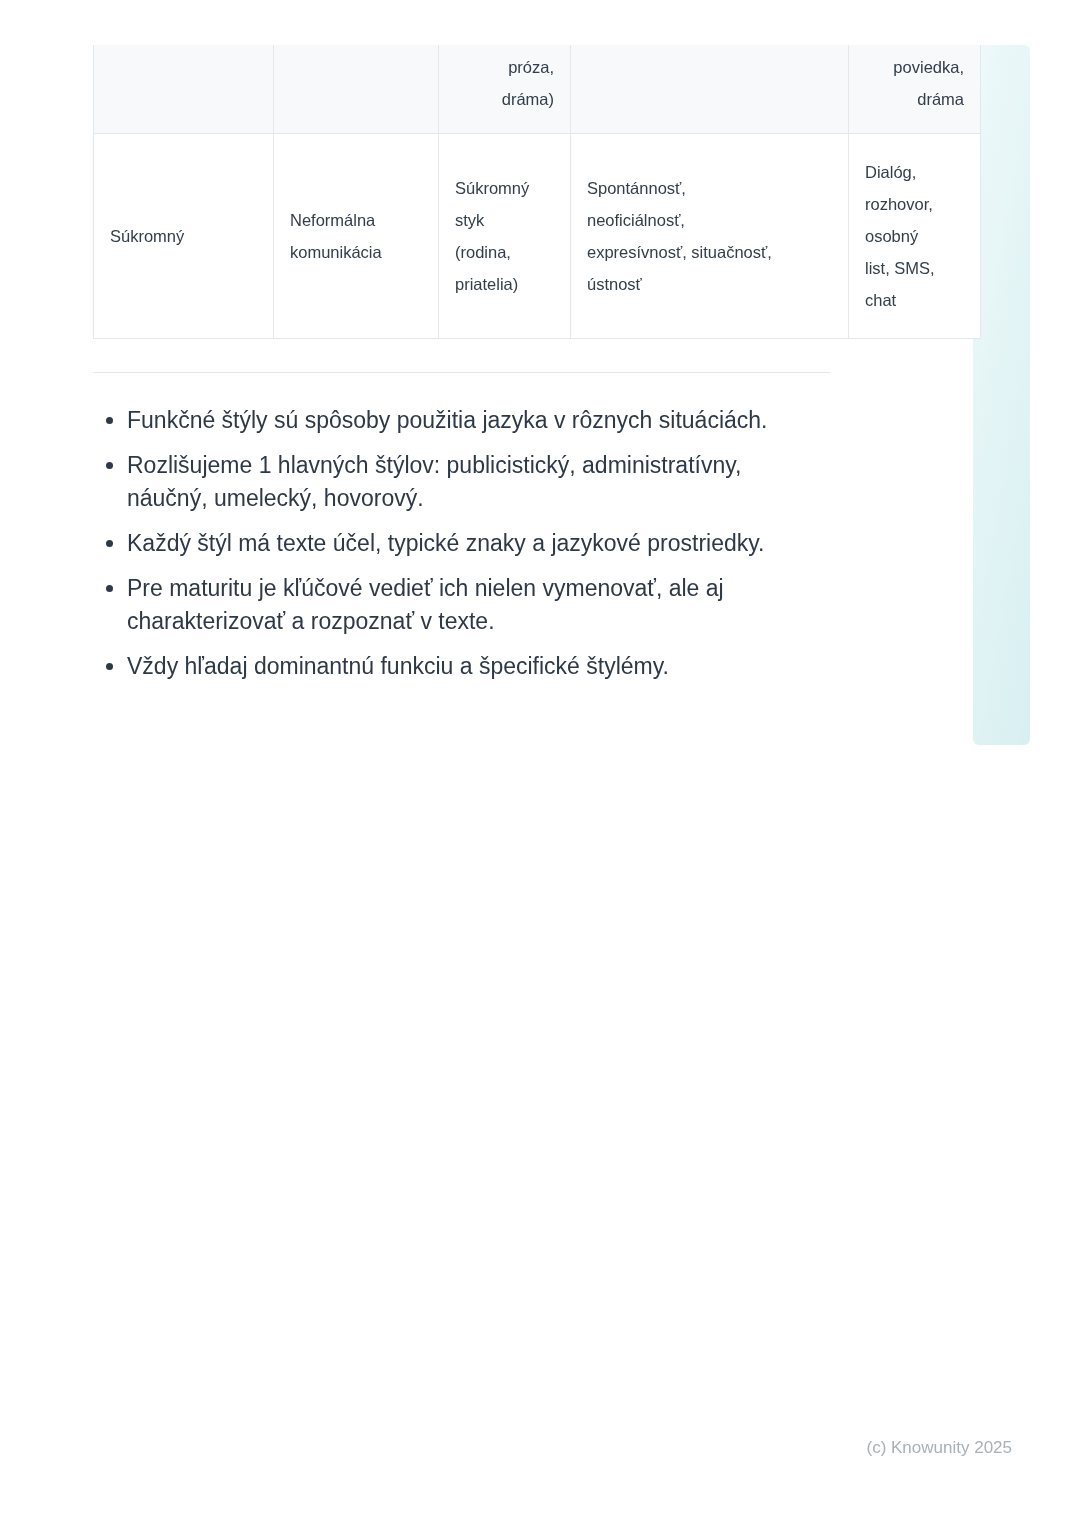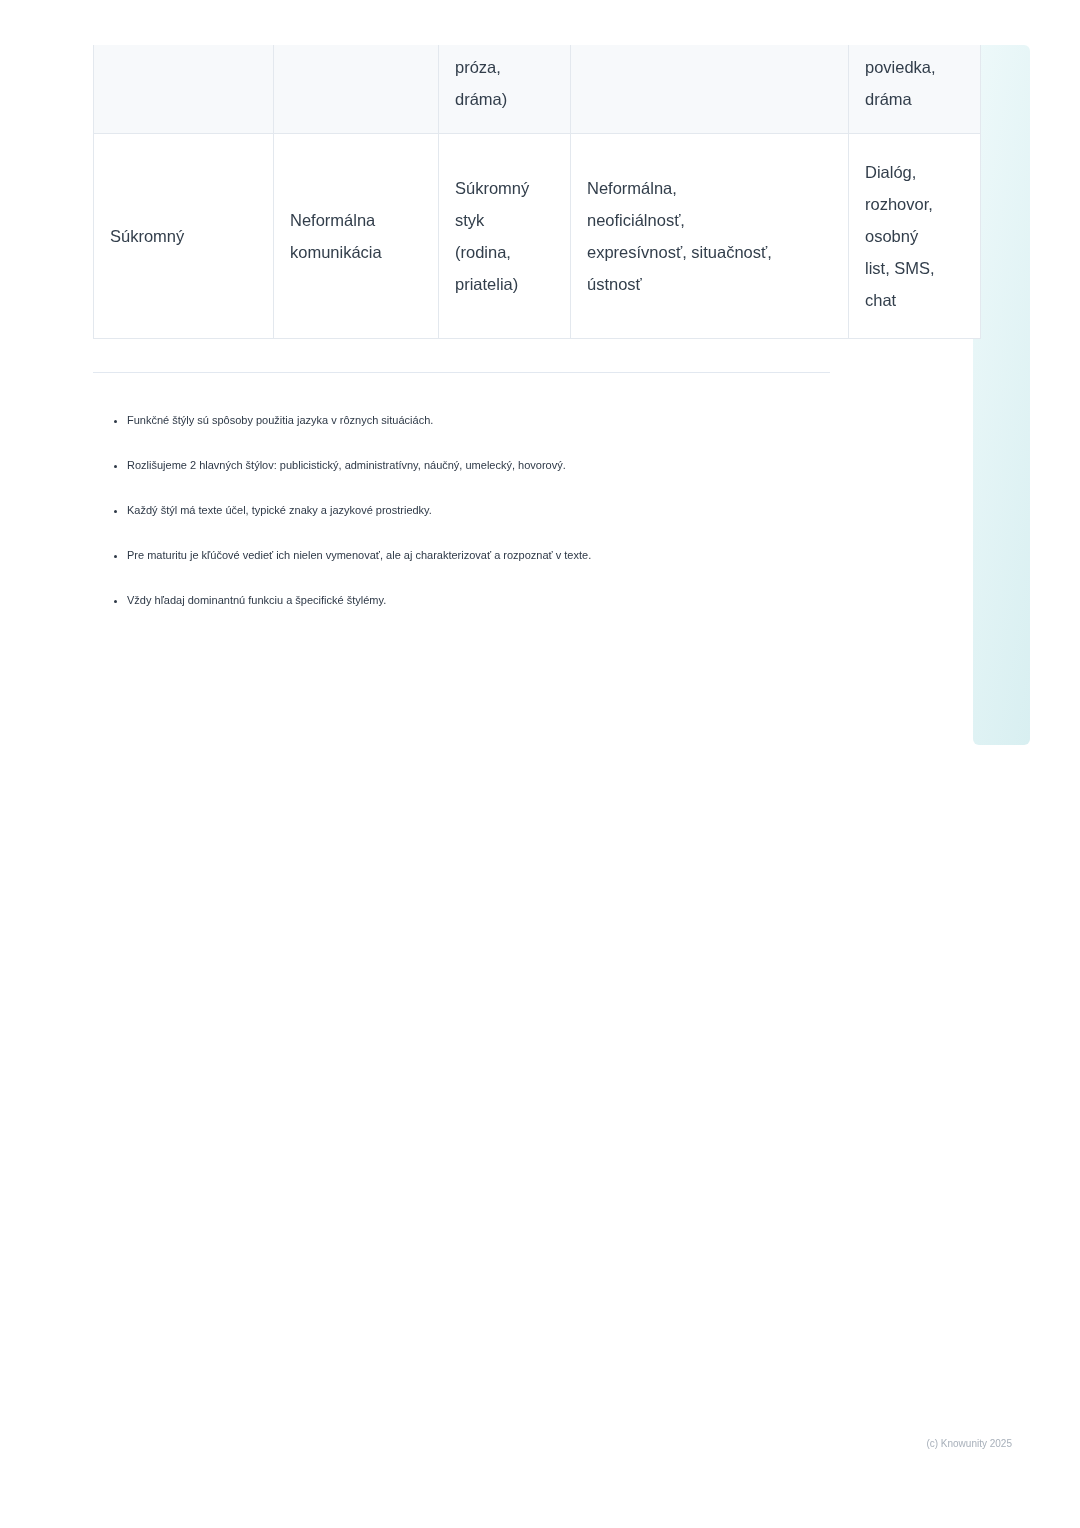--- a/index.html
+++ b/index.html
@@ -39,20 +39,21 @@
     white-space: pre-line;
     vertical-align: middle;
     overflow: hidden;
   }
   .styles-table tr.partial td {
     border-top: 0;
     background: #f7f9fb;
     vertical-align: top;
     padding-top: 6px;
     height: 88px;
+    text-align: right;
   }
   .styles-table tr.main td {
     background: #ffffff;
     height: 205px;
   }
   .divider {
     position: absolute;
     left: 93px;
     top: 372px;
     width: 737px;
@@ -62,31 +63,31 @@
   .summary-list {
     position: absolute;
     left: 99px;
     top: 404px;
     width: 716px;
     list-style: disc;
     padding-left: 28px;
   }
   .summary-list li {
     max-width: 680px;
-    font-size: 11px;
+    font-size: 23px;
     line-height: 33px;
     color: #2e3947;
     margin-bottom: 12px;
   }
   .summary-list li::marker { color: #2e3947; }
   .footer {
     position: absolute;
     top: 1438px;
     right: 68px;
-    font-size: 10px;
+    font-size: 17px;
     color: #a8b0ba;
   }
 </style>
 </head>
 <body>
 
 <div class="page">
 
   <div class="accent-strip"></div>
 
@@ -109,38 +110,38 @@
 dráma</td>
       </tr>
       <tr class="main">
         <td>Súkromný</td>
         <td>Neformálna
 komunikácia</td>
         <td>Súkromný
 styk
 (rodina,
 priatelia)</td>
-        <td>Neformálna,
+        <td>Spontánnosť,
 neoficiálnosť,
 expresívnosť, situačnosť,
 ústnosť</td>
         <td>Dialóg,
 rozhovor,
 osobný
 list, SMS,
 chat</td>
       </tr>
     </tbody>
   </table>
 
   <div class="divider"></div>
 
   <ul class="summary-list">
     <li>Funkčné štýly sú spôsoby použitia jazyka v rôznych situáciách.</li>
-    <li>Rozlišujeme 2 hlavných štýlov: publicistický, administratívny, náučný, umelecký, hovorový.</li>
+    <li>Rozlišujeme 1 hlavných štýlov: publicistický, administratívny, náučný, umelecký, hovorový.</li>
     <li>Každý štýl má texte účel, typické znaky a jazykové prostriedky.</li>
     <li>Pre maturitu je kľúčové vedieť ich nielen vymenovať, ale aj charakterizovať a rozpoznať v texte.</li>
     <li>Vždy hľadaj dominantnú funkciu a špecifické štylémy.</li>
   </ul>
 
   <div class="footer">(c) Knowunity 2025</div>
 
 </div>
 
 </body></html>

